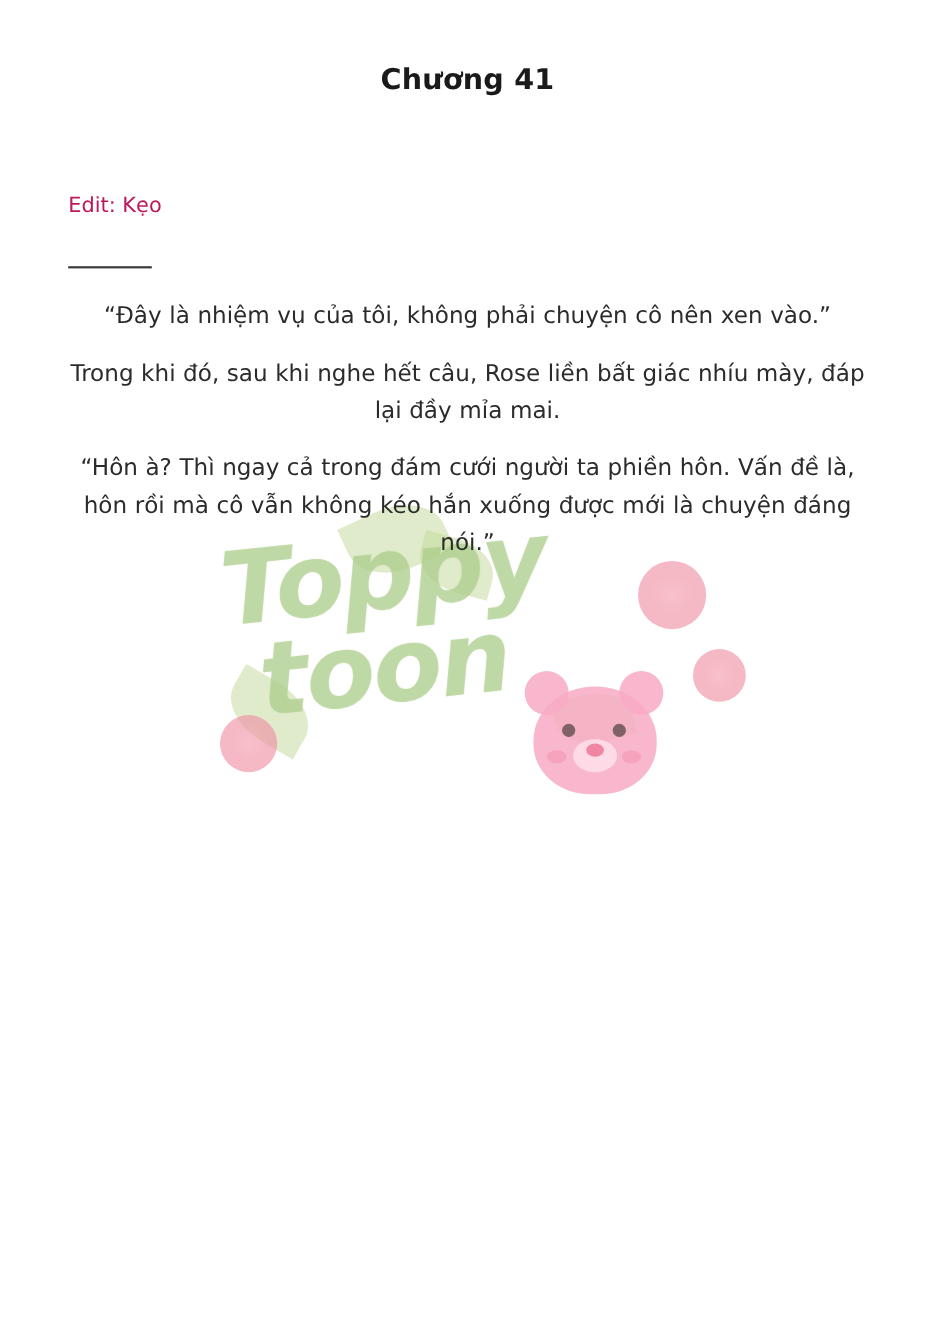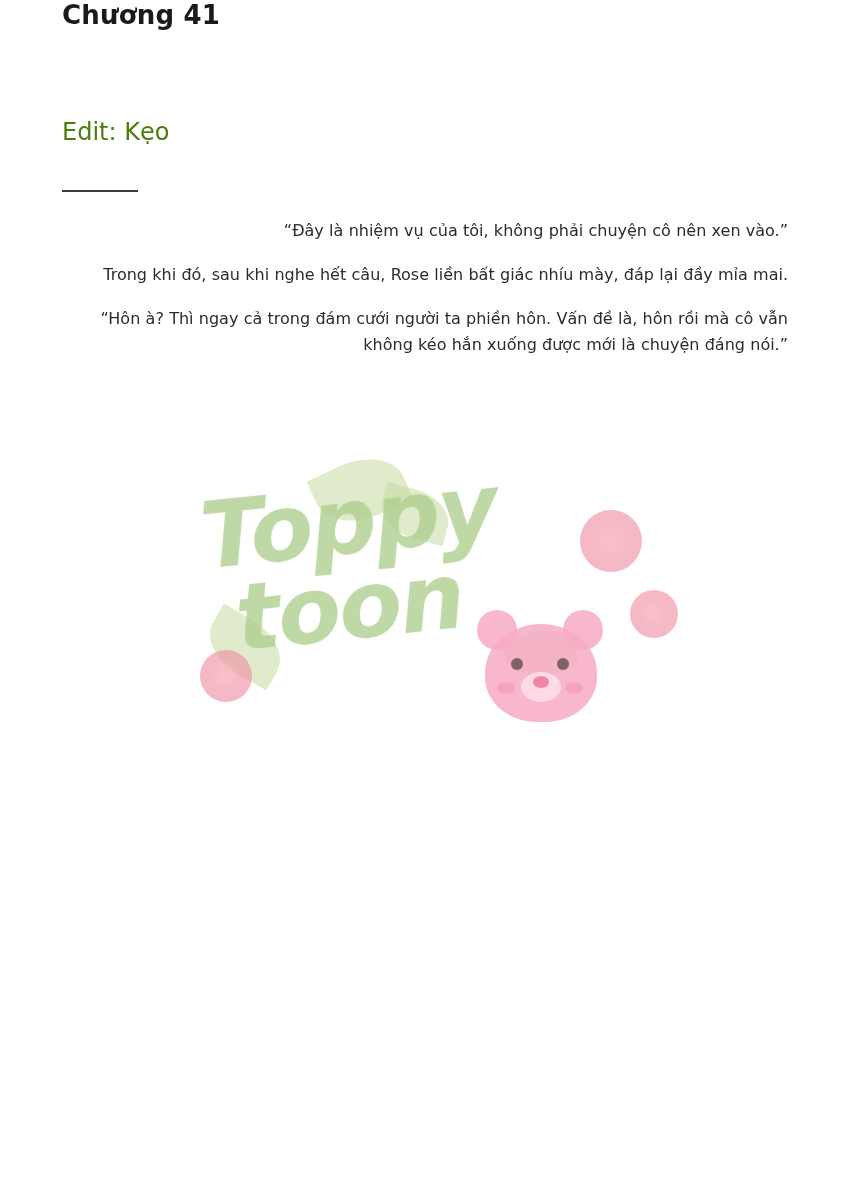--- a/index.html
+++ b/index.html
@@ -146,45 +146,46 @@
   }
   .bear-cheek.left { left: 22px; }
   .bear-cheek.right { left: 90px; }
 
   
   .content {
     position: relative;
     z-index: 2;
   }
   .chapter-title {
-    text-align: left;
+    text-align: center;
     font-size: 26px;
     font-weight: bold;
     color: #1a1a1a;
     margin: 0;
+    padding-top: 58px;
     letter-spacing: 0.2px;
   }
   .editor-line {
-    font-size: 24px;
-    color: #4d7c0f;
+    font-size: 19px;
+    color: #be185d;
     margin-top: 88px;
     margin-bottom: 0;
   }
   .divider {
     width: 76px;
     height: 0;
     border-top: 2px solid #3a3a3a;
     margin: 44px 0 26px 0;
   }
   .para {
-    font-size: 16px;
+    font-size: 21px;
     line-height: 1.62;
     color: #2b2b2b;
     margin: 0 0 18px 0;
-    text-align: right;
+    text-align: center;
     word-spacing: 0.2px;
   }
 </style>
 </head>
 <body>
 
 <div class="page">
 
   <div class="watermark">
     <div class="wm-inner">

